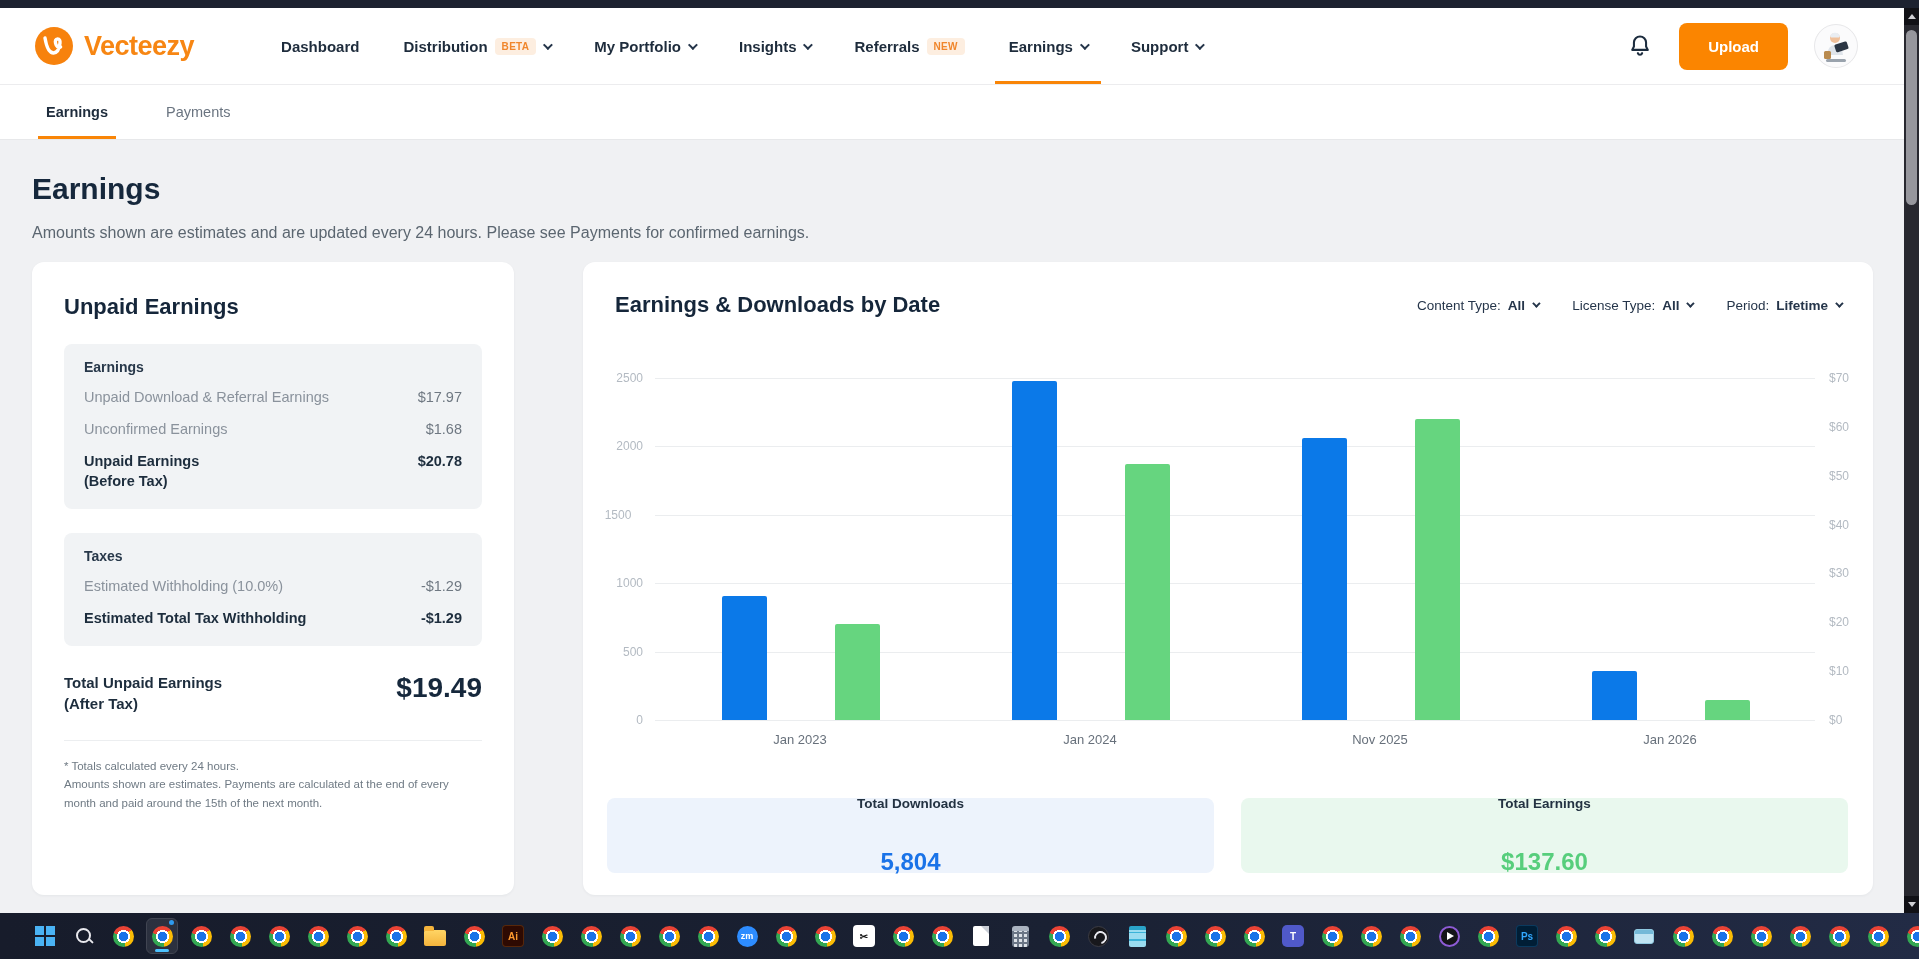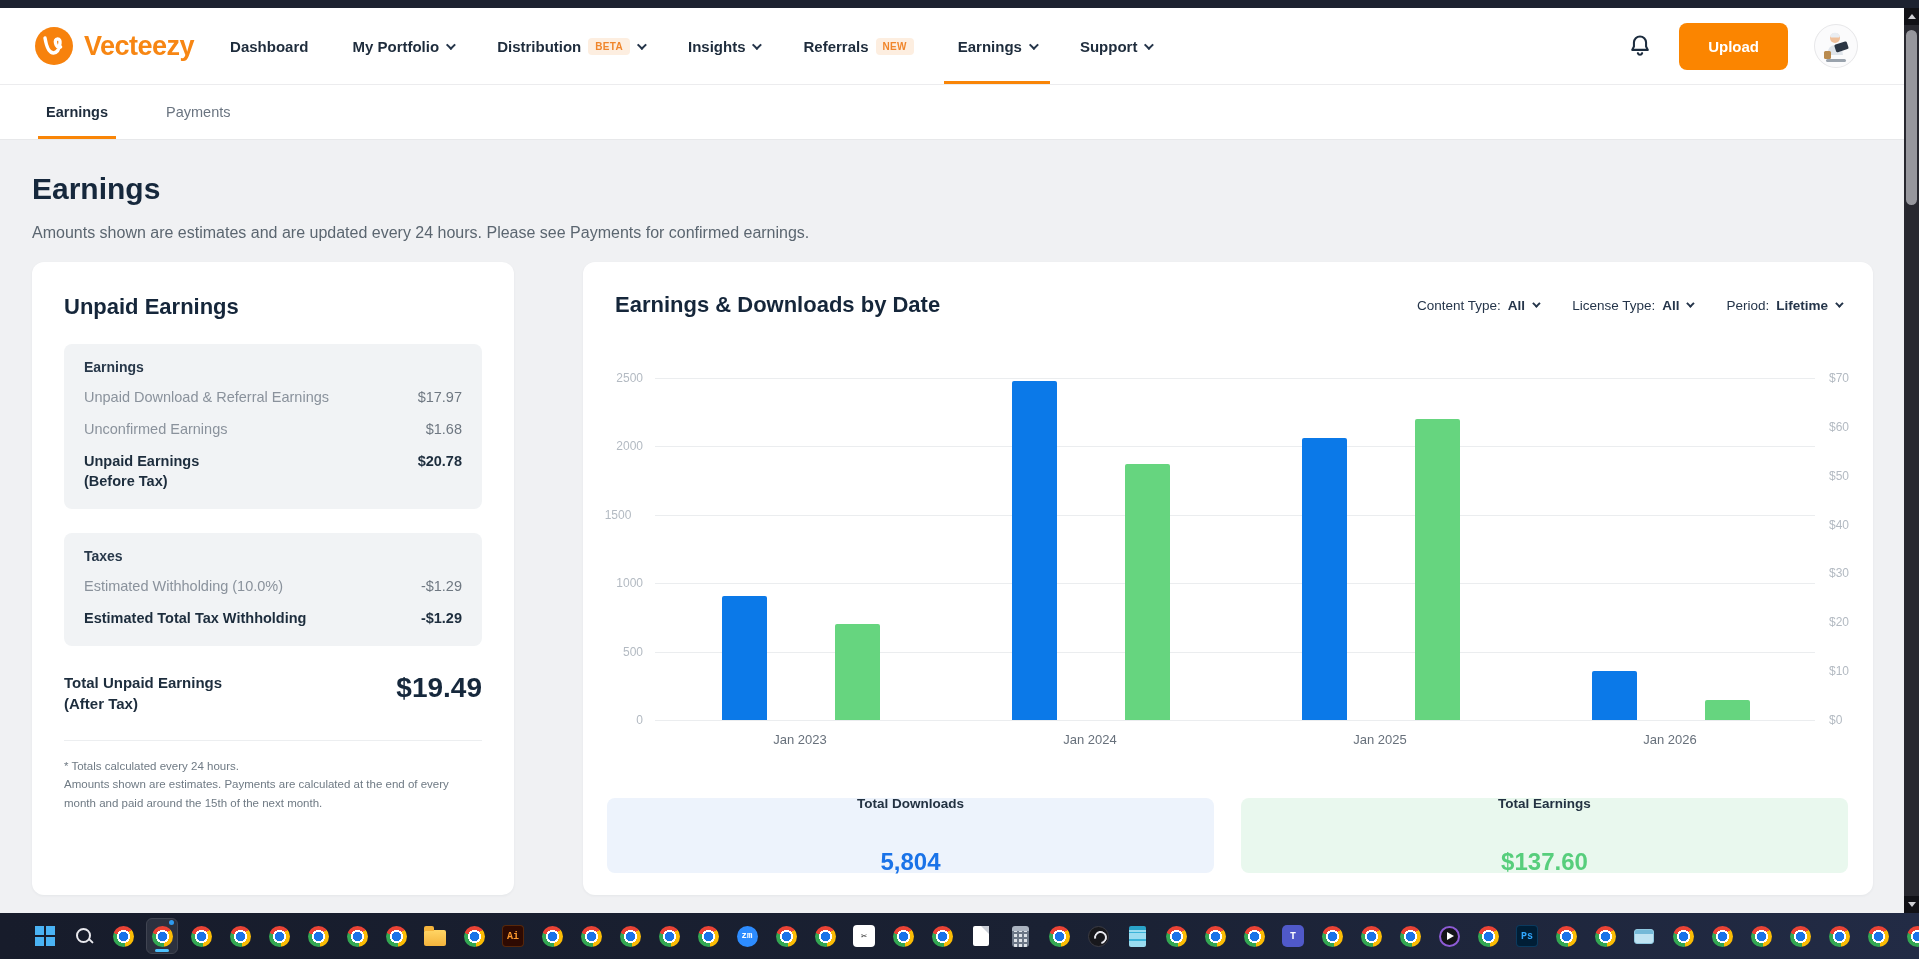--- a/index.html
+++ b/index.html
@@ -14,21 +14,21 @@
   .v-scrollbar .btn.up { top:0; } .v-scrollbar .btn.down { bottom:0; }
   .tri-up { width:0; height:0; border-left:4px solid transparent; border-right:4px solid transparent; border-bottom:5px solid #cfcfd4; }
   .tri-down { width:0; height:0; border-left:4px solid transparent; border-right:4px solid transparent; border-top:5px solid #cfcfd4; }
   .v-scrollbar .thumb { position:absolute; left:2px; top:22px; width:11px; height:175px; background:#97979d; border-radius:6px; }
 
   
   .header { position:absolute; left:0; top:8px; width:1904px; height:77px; background:#fff;
      border-bottom:1px solid #ececee; display:flex; align-items:center; }
   .logo { display:flex; align-items:center; gap:10px; margin-left:34px; cursor:pointer; }
   .logo-word { font-size:27px; font-weight:800; color:#f78613; letter-spacing:-0.5px; }
-  .nav { display:flex; align-items:center; gap:44px; margin-left:36px; height:100%; }
+  .nav { display:flex; align-items:center; gap:44px; margin-left:87px; height:100%; }
   .nav-item { position:relative; display:flex; align-items:center; gap:7px; height:100%;
      font-size:15px; font-weight:600; color:#1e2c3c; cursor:pointer; }
   .nav-item.active::after { content:""; position:absolute; left:-14px; right:-14px; bottom:0; height:3px; background:#f98507; }
   .chev { width:7px; height:7px; border-right:2px solid #25354a; border-bottom:2px solid #25354a;
      transform:rotate(45deg) translateY(-2px); display:inline-block; }
   .badge { font-size:10px; font-weight:700; color:#f0862c; background:#fdeee0; padding:3px 7px; border-radius:4px; letter-spacing:.3px; }
   .header-right { margin-left:auto; display:flex; align-items:center; gap:26px; margin-right:46px; }
   .upload-btn { background:#fb8500; color:#fff; font-size:15px; font-weight:700; border:none;
      border-radius:8px; padding:15px 29px; cursor:pointer; }
   .avatar { width:44px; height:44px; border-radius:50%; background:#f4f4f6; border:1px solid #e8e8ea; overflow:hidden; cursor:pointer; }
@@ -106,21 +106,21 @@
      background-image:
        radial-gradient(circle at 50% 50%, #1a73e8 0 4.5px, #ffffff 4.5px 6.5px, transparent 6.5px),
        conic-gradient(from -70deg, #ea4335 0 33.3%, #fbbc05 0 66.6%, #34a853 0 100%); }
   .ic-start { display:grid; grid-template-columns:9px 9px; grid-template-rows:9px 9px; gap:2px; }
   .ic-start span { background:#4ab3f4; }
   .ic-search { position:relative; width:18px; height:18px; }
   .ic-search::before { content:""; position:absolute; left:1px; top:1px; width:11px; height:11px; border:2px solid #e9e9ee; border-radius:50%; }
   .ic-search::after { content:""; position:absolute; left:13px; top:13px; width:6px; height:2px; background:#e9e9ee; transform:rotate(45deg); border-radius:2px; }
   .ic-folder { position:relative; width:22px; height:16px; background:linear-gradient(#ffd565,#f5b43c); border-radius:2px; margin-top:4px; }
   .ic-folder::before { content:""; position:absolute; left:0; top:-4px; width:10px; height:5px; background:#f5b43c; border-radius:2px 2px 0 0; }
-  .ic-sq { width:22px; height:22px; border-radius:4px; display:flex; align-items:center; justify-content:center; font-size:10px; font-weight:700;font-family:Liberation Mono, monospace; }
+  .ic-sq { width:22px; height:22px; border-radius:4px; display:flex; align-items:center; justify-content:center; font-size:10px; font-weight:700; }
   .ic-ai { background:#2e0a02; color:#ff9a2e; border:1px solid #ff9a2e33; }
   .ic-ps { background:#001e36; color:#31a8ff; border:1px solid #31a8ff33; }
   .ic-zm { background:#2d8cff; color:#fff; border-radius:50%; width:21px; height:21px; font-size:9px; }
   .ic-capcut { background:#fff; color:#111; }
   .ic-doc { width:16px; height:20px; background:#fff; border-radius:2px; position:relative; }
   .ic-doc::before { content:""; position:absolute; right:0; top:0; border:4px solid #c9ced6; border-left-color:transparent; border-bottom-color:transparent; }
   .ic-calc { width:17px; height:21px; background:#6b7686; border-radius:3px;
      background-image:linear-gradient(#aab3c0 0 5px, transparent 5px), radial-gradient(circle, #dde2e8 1.5px, transparent 2px);
      background-size:100% 100%, 5px 5px; background-position:0 0, 1px 7px; }
   .ic-obs { width:21px; height:21px; border-radius:50%; background:#18181c; border:1px solid #3c3c44; position:relative; }
@@ -155,26 +155,26 @@
       <path d="M11 12 q2.5 15 8.5 15 q5.5 -.5 6.5 -10 q.4 -4 -2.4 -4 q-3 .2 -2 4.4 q1 4.6 5 3.6" fill="none" stroke="#ffffff" stroke-width="3.4" stroke-linecap="round"></path>
     </svg>
     <span class="logo-word">Vecteezy</span>
   </div>
 
   <nav class="nav">
     <div class="nav-item">
       <span>Dashboard</span>
     </div>
     <div class="nav-item">
-      <span>My Portfolio</span>
-      <i class="chev"></i>
-    </div>
-    <div class="nav-item">
       <span>Distribution</span>
       <span class="badge">BETA</span>
+      <i class="chev"></i>
+    </div>
+    <div class="nav-item">
+      <span>My Portfolio</span>
       <i class="chev"></i>
     </div>
     <div class="nav-item">
       <span>Insights</span>
       <i class="chev"></i>
     </div>
     <div class="nav-item">
       <span>Referrals</span>
       <span class="badge">NEW</span>
     </div>
@@ -316,21 +316,21 @@
       <div class="ytick-r" style="left: 1246px; top: 451px;">$0</div>
       <div class="ytick-r" style="left: 1246px; top: 402.143px;">$10</div>
       <div class="ytick-r" style="left: 1246px; top: 353.286px;">$20</div>
       <div class="ytick-r" style="left: 1246px; top: 304.429px;">$30</div>
       <div class="ytick-r" style="left: 1246px; top: 255.571px;">$40</div>
       <div class="ytick-r" style="left: 1246px; top: 206.714px;">$50</div>
       <div class="ytick-r" style="left: 1246px; top: 157.857px;">$60</div>
       <div class="ytick-r" style="left: 1246px; top: 109px;">$70</div>
       <div class="xtick" style="left: 217px; top: 470px;">Jan 2023</div>
       <div class="xtick" style="left: 507px; top: 470px;">Jan 2024</div>
-      <div class="xtick" style="left: 797px; top: 470px;">Jan 2025</div>
+      <div class="xtick" style="left: 797px; top: 470px;">Nov 2025</div>
       <div class="xtick" style="left: 1087px; top: 470px;">Jan 2026</div>
     </div>
 
   <div class="summary-row">
     <div class="summary-box sb-downloads">
       <div class="s-lbl">Total Downloads</div>
       <div class="s-val">5,804</div>
     </div>
     <div class="summary-box sb-earnings">
       <div class="s-lbl">Total Earnings</div>

